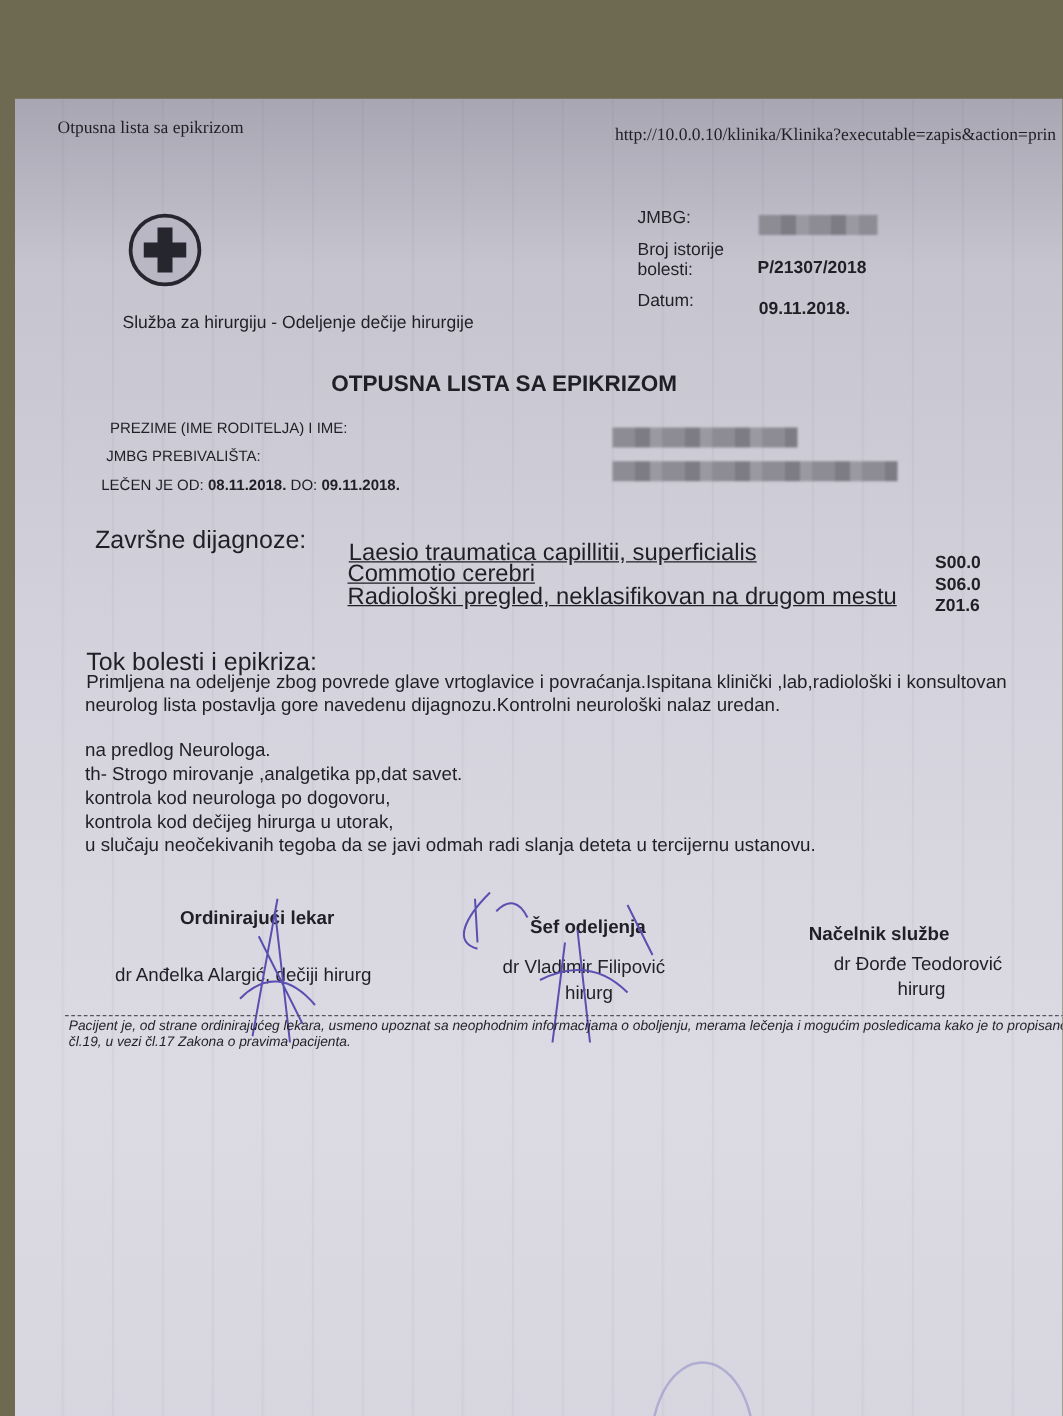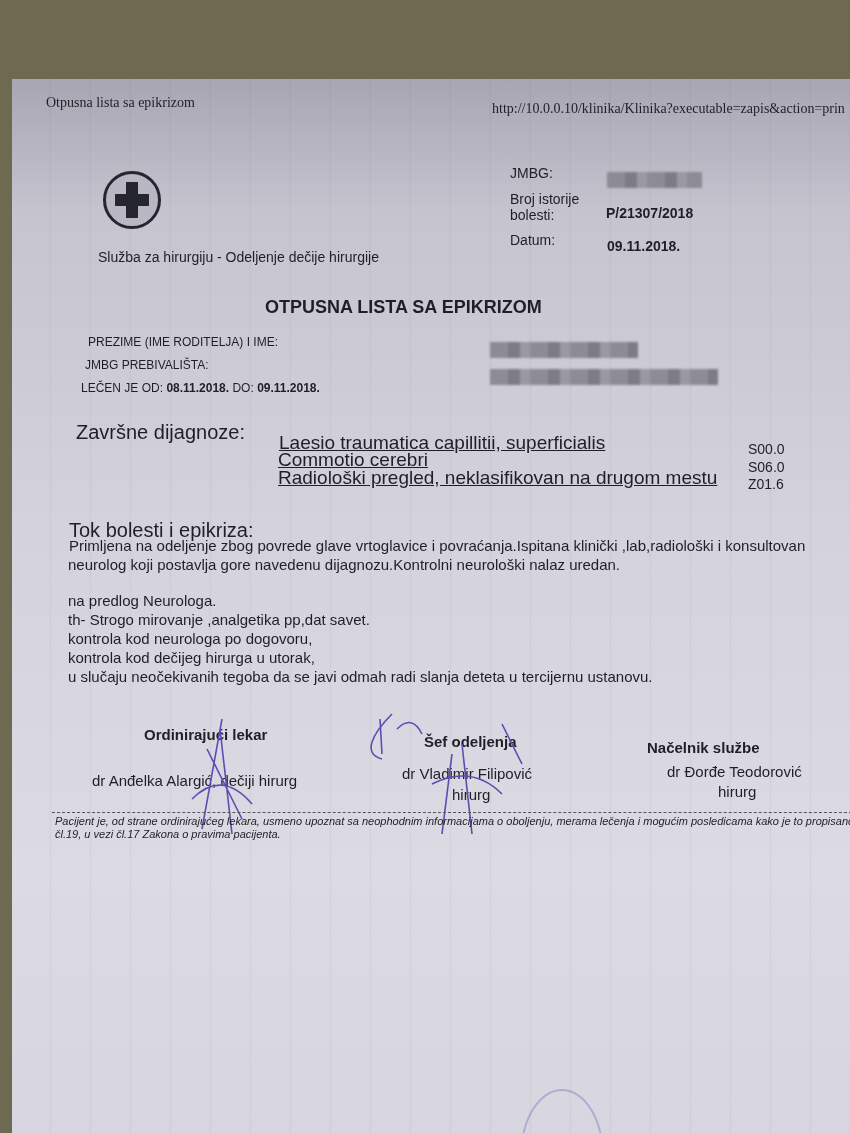--- a/index.html
+++ b/index.html
@@ -35,21 +35,21 @@
     .meta-value { font-size: 14px; font-weight: bold; }
     .redact {
       position: absolute; height: 16px;
       background: repeating-linear-gradient(90deg, #8d8b94 0px, #8d8b94 18px, #7d7b84 18px, #7d7b84 30px, #9a98a1 30px, #9a98a1 40px);
       filter: blur(1px);
     }
     .doc-title { left: 253px; top: 218px; font-size: 18px; font-weight: bold; }
     .field-label { font-size: 12px; text-align: center; }
     .section-head { font-size: 20px; font-weight: normal; }
     .diag-line { font-size: 19px; text-decoration: underline; }
-    .diag-code { font-size: 14px; font-weight: normal; }
+    .diag-code { font-size: 14px; font-weight: bold; }
     .body-line { font-size: 15px; }
     .sig-head { font-size: 15px; font-weight: bold; }
     .sig-name { font-size: 15px; }
     .rule { position: absolute; left: 40px; top: 733px; width: 810px; border-top: 1px dashed #55535c; }
     .foot { font-size: 11px; font-style: italic; }
     .signature { position: absolute; pointer-events: none; }
     .stamp {
       position: absolute; left: 508px; top: 1010px; width: 80px; height: 130px;
       border: 2px solid rgba(100,100,180,0.35); border-radius: 50%;
     }
@@ -100,21 +100,21 @@
   <div class="abs section-head" style="left:64px; top:342px;">Završne dijagnoze:</div>
   <div class="abs diag-line" style="left:267px; top:353px;">Laesio traumatica capillitii, superficialis</div>
   <div class="abs diag-line" style="left:266px; top:370px;">Commotio cerebri</div>
   <div class="abs diag-line" style="left:266px; top:388px;">Radiološki pregled, neklasifikovan na drugom mestu</div>
   <div class="abs diag-code" style="left:736px; top:362px;">S00.0</div>
   <div class="abs diag-code" style="left:736px; top:380px;">S06.0</div>
   <div class="abs diag-code" style="left:736px; top:397px;">Z01.6</div>
 
   <div class="abs section-head" style="left:57px; top:440px;">Tok bolesti i epikriza:</div>
   <div class="abs body-line" style="left:57px; top:458px;">Primljena na odeljenje zbog povrede glave vrtoglavice i povraćanja.Ispitana klinički ,lab,radiološki i konsultovan</div>
-  <div class="abs body-line" style="left:56px; top:477px;">neurolog koji postavlja gore navedenu dijagnozu.Kontrolni neurološki nalaz uredan.</div>
+  <div class="abs body-line" style="left:56px; top:477px;">neurolog lista postavlja gore navedenu dijagnozu.Kontrolni neurološki nalaz uredan.</div>
   <div class="abs body-line" style="left:56px; top:513px;">na predlog Neurologa.</div>
   <div class="abs body-line" style="left:56px; top:532px;">th- Strogo mirovanje ,analgetika pp,dat savet.</div>
   <div class="abs body-line" style="left:56px; top:551px;">kontrola kod neurologa po dogovoru,</div>
   <div class="abs body-line" style="left:56px; top:570px;">kontrola kod dečijeg hirurga u utorak,</div>
   <div class="abs body-line" style="left:56px; top:589px;">u slučaju neočekivanih tegoba da se javi odmah radi slanja deteta u tercijernu ustanovu.</div>
 
   <div class="abs sig-head" style="left:132px; top:647px;">Ordinirajući lekar</div>
   <div class="abs sig-name" style="left:80px; top:693px;">dr Anđelka Alargić, dečiji hirurg</div>
 
   <div class="abs sig-head" style="left:412px; top:654px;">Šef odeljenja</div>

